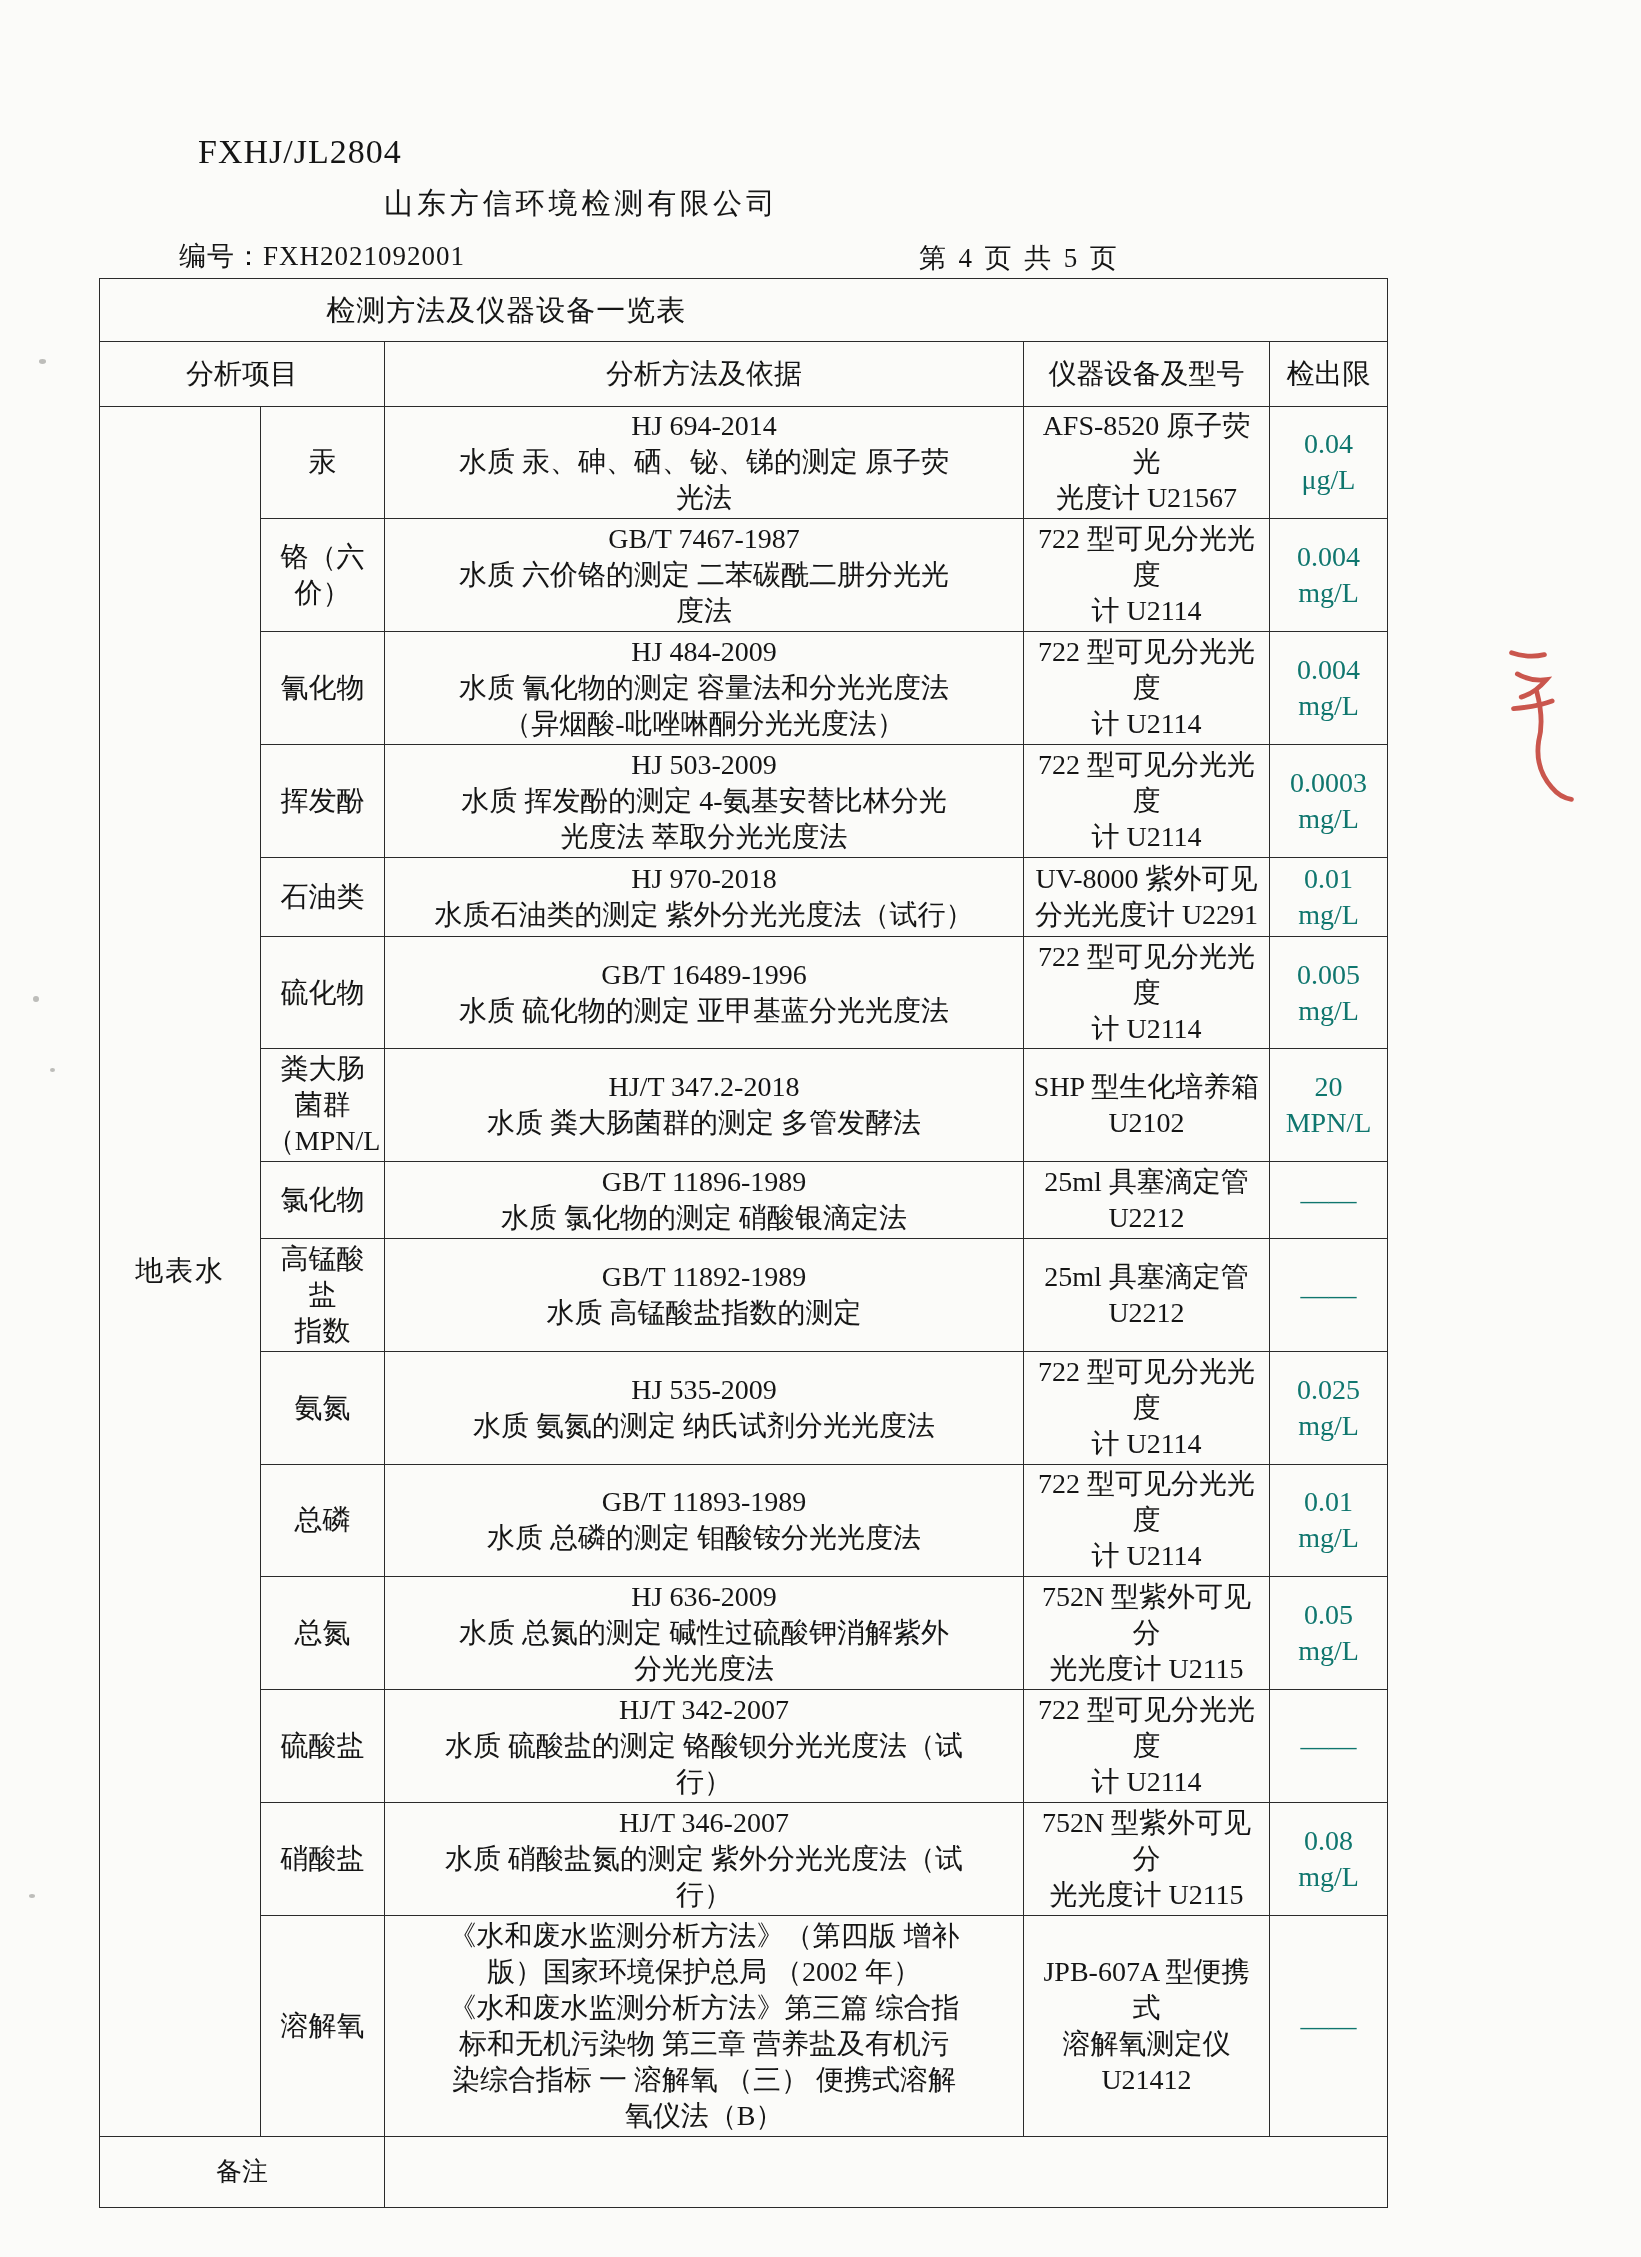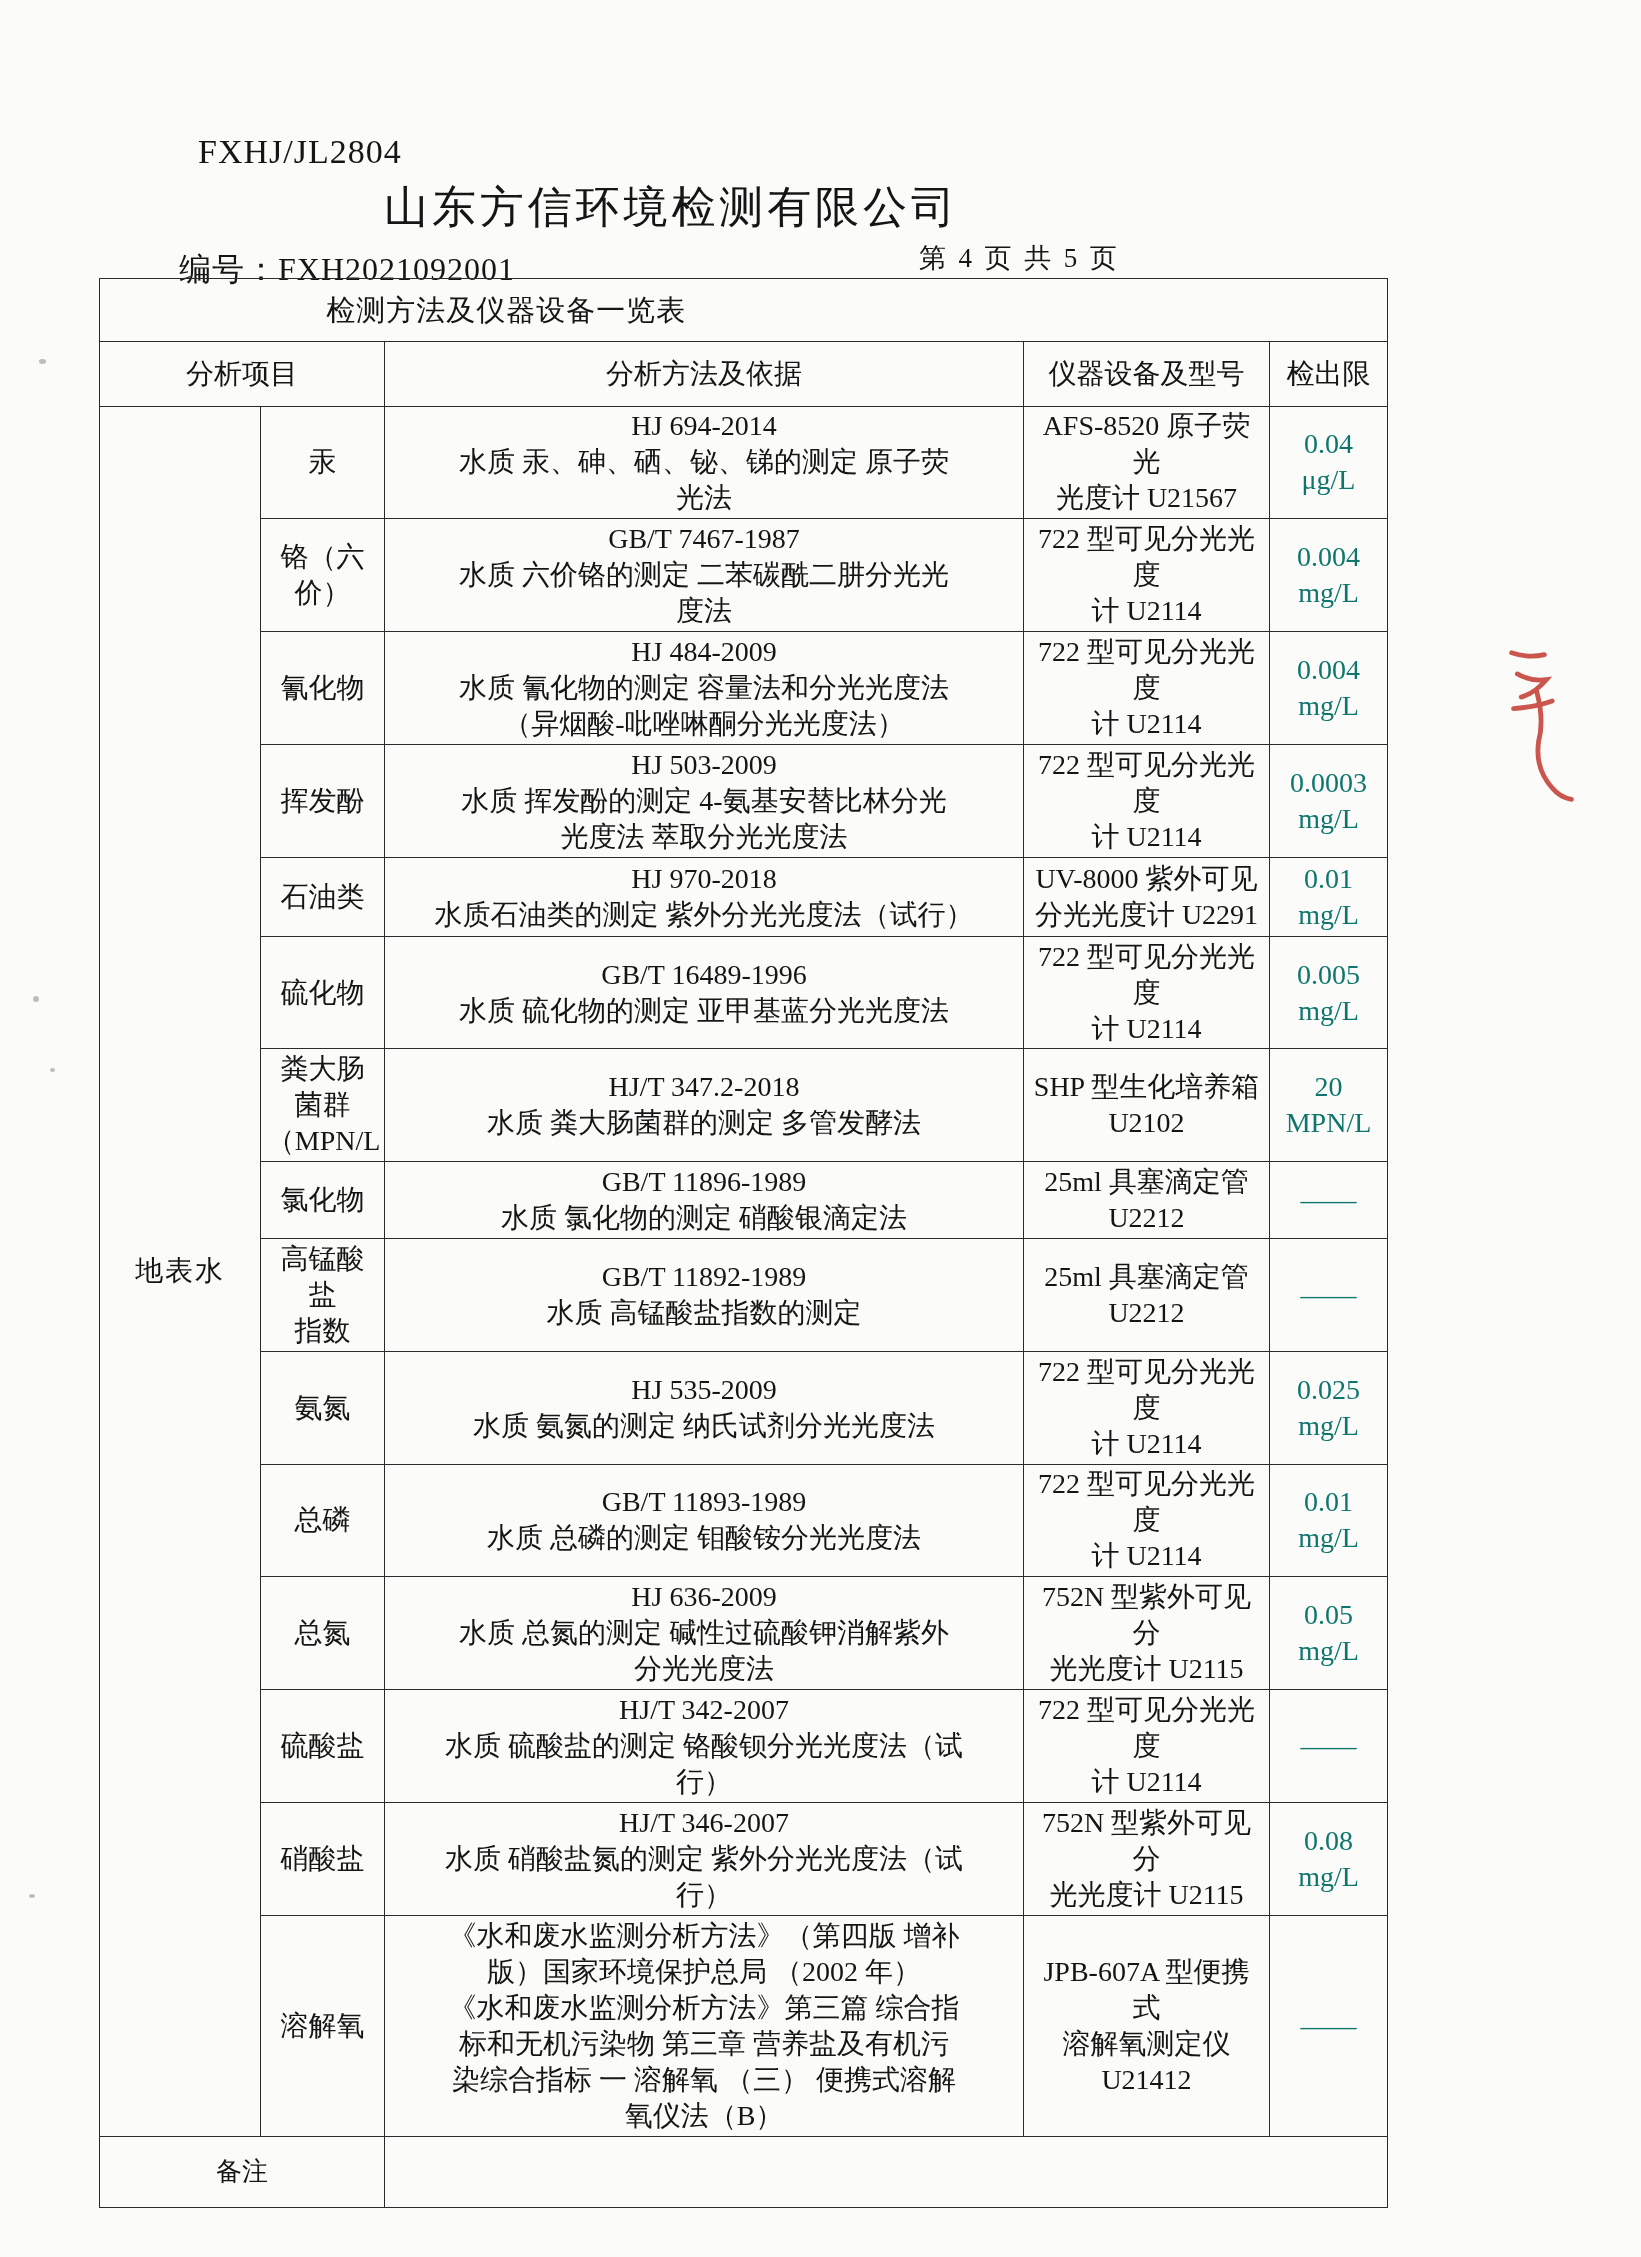--- a/index.html
+++ b/index.html
@@ -9,26 +9,26 @@
     position:relative;
     overflow:hidden;
     font-family:"Liberation Serif","DejaVu Serif",serif;
     color:#151515;
   }
   .doc-code{
     position:absolute;left:198px;top:133px;
     font-size:34px;font-weight:normal;letter-spacing:1px;
   }
   .company{
-    position:absolute;left:384px;top:178px;
-    font-size:44px;letter-spacing:3.9px;
+    position:absolute;left:384px;top:184px;
+    font-size:29px;letter-spacing:3.9px;
   }
   .serial{
-    position:absolute;left:179px;top:248px;
-    font-size:32px;letter-spacing:1px;text-align:center;
+    position:absolute;left:179px;top:238px;
+    font-size:27px;letter-spacing:1px;text-align:center;
   }
   .page-ind{
     position:absolute;left:919px;top:240px;
     font-size:27px;letter-spacing:2.9px;
   }
   table.methods{
     position:absolute;left:99px;top:278px;
     width:1288px;
     border-collapse:collapse;
     table-layout:fixed;

